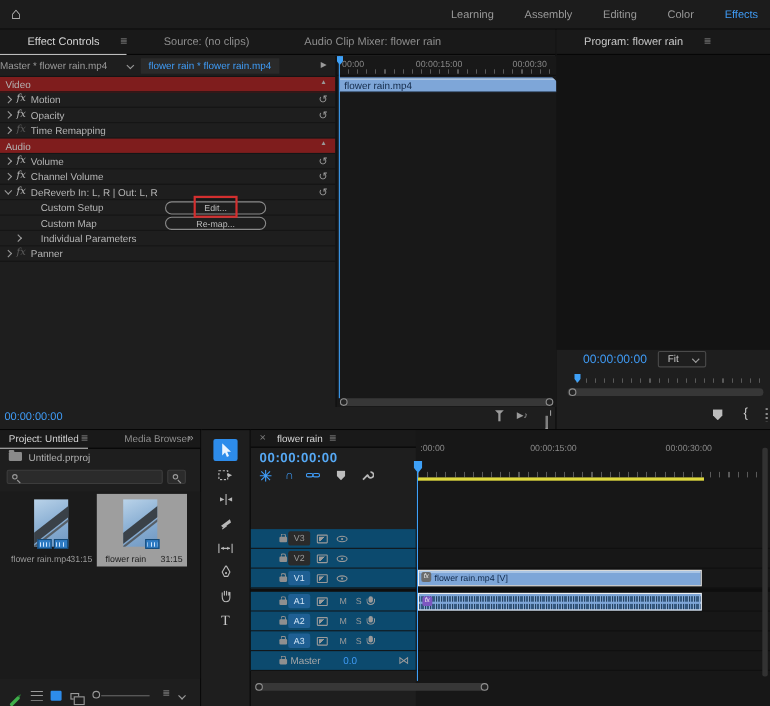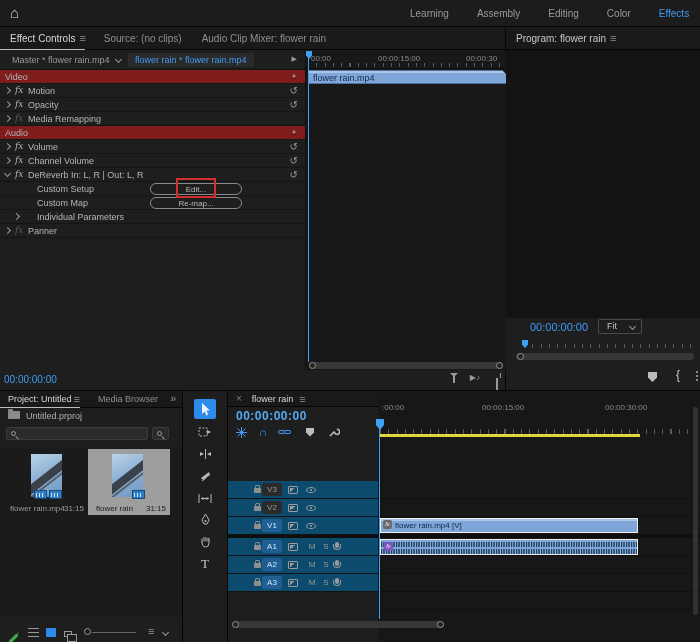--- a/index.html
+++ b/index.html
@@ -8,21 +8,21 @@
  font-family:"Liberation Sans",sans-serif;font-size:10px;color:#9e9e9e;cursor:default}
 .abs{position:absolute}
 
 .topbar{position:absolute;left:0;top:0;width:700px;height:27px;background:#1c1c1c;border-bottom:1px solid #060606}
 .home{position:absolute;left:10px;top:4px;font-size:15px;color:#d2d2d2}
 .wtabs{position:absolute;left:396px;top:0;height:27px;display:flex;align-items:center;white-space:nowrap}
 .wtab{padding:0 14px;color:#9a9a9a;font-size:10px}
 .wtab.on{color:#3f9bf5}
 
 .ptabs{position:absolute;left:0;top:0;right:0;height:23px;background:#191919;border-bottom:1px solid #060606;display:flex;align-items:center;white-space:nowrap}
-.ptab{padding:0 10px;color:#8f8f8f;font-size:10px;height:23px;line-height:23px}
+.ptab{padding:0 25px;color:#8f8f8f;font-size:10px;height:23px;line-height:23px}
 .ptab.on{color:#d6d6d6;border-bottom:1px solid #bdbdbd}
 .pmenu{color:#8f8f8f;font-size:11px;margin-left:-6px;padding-right:8px}
 
 .chev{width:5px;height:5px;border-right:1px solid #9a9a9a;border-bottom:1px solid #9a9a9a;display:inline-block}
 .rt{transform:rotate(-45deg)}.dn{transform:rotate(45deg)}
 .fxi{font-style:italic;font-family:"DejaVu Serif",serif;font-size:9px;color:#b5b5b5}
 .dis{color:#5a5a5a!important}
 .tc{color:#3f9bf5}
 
 #ecpanel{position:absolute;left:0;top:27px;width:506px;height:363px;background:#1e1e1e;border-right:1px solid #060606}
@@ -139,21 +139,21 @@
 
   <div id="ecpanel">
     <div class="ptabs">
       <span class="ptab on">Effect Controls</span>
       <span class="pmenu">≡</span>
       <span class="ptab">Source: (no clips)</span>
       <span class="ptab">Audio Clip Mixer: flower rain</span>
     </div>
 
     <div class="echead">
-      <span class="abs" style="left:12px;top:4px;color:#9a9a9a;font-size:9px">Master * flower rain.mp4</span>
+      <span class="abs" style="left:0;top:4px;color:#9a9a9a;font-size:9px">Master * flower rain.mp4</span>
       <span class="chev dn" style="position:absolute;left:116px;top:6px"></span>
       <span class="abs" style="left:128px;top:2px;background:#2a2a2a;color:#3f9bf5;font-size:9px;padding:2px 7px">flower rain * flower rain.mp4</span>
       <span class="abs" style="right:8px;top:4px;font-size:7px;color:#9a9a9a">▶</span>
     </div>
 
     <div class="ecrows">
       <div class="ecrow sec">
         <span class="seclabel">Video</span>
         <span class="secarrow">▲</span>
       </div>
@@ -165,21 +165,21 @@
       </div>
       <div class="ecrow">
         <span class="chev rt"></span>
         <span class="fxi">fx</span>
         <span class="eclbl">Opacity</span>
         <span class="reset">↺</span>
       </div>
       <div class="ecrow">
         <span class="chev rt"></span>
         <span class="fxi dis">fx</span>
-        <span class="eclbl">Media Remapping</span>
+        <span class="eclbl">Time Remapping</span>
       </div>
       <div class="ecrow sec">
         <span class="seclabel">Audio</span>
         <span class="secarrow">▲</span>
       </div>
       <div class="ecrow">
         <span class="chev rt"></span>
         <span class="fxi">fx</span>
         <span class="eclbl">Volume</span>
         <span class="reset">↺</span>
@@ -428,20 +428,26 @@
         <span class="mic"></span>
       </div>
       <div class="trow">
         <span class="lock"></span>
         <span class="tbox on">A3</span>
         <span class="sync"></span>
         <span class="msb" style="left:78px">M</span>
         <span class="msb" style="left:92px">S</span>
         <span class="mic"></span>
       </div>
+      <div class="trow">
+        <span class="lock"></span>
+        <span class="abs" style="left:36px;top:4px;font-size:9px;color:#a8a8a8">Master</span>
+        <span class="tc abs" style="left:84px;top:4px;font-size:9px">0.0</span>
+        <span class="abs" style="left:134px;top:3px;font-size:10px;color:#9a9a9a">⋈</span>
+      </div>
     </div>
 
     <div class="tlcontent">
       <div class="abs" style="left:0;top:12px;right:0;height:31px">
         <span class="rlabel" style="left:4px">:00:00</span>
         <span class="rlabel" style="left:104px">00:00:15:00</span>
         <span class="rlabel" style="left:227px">00:00:30:00</span>
         <div class="ticks" style="left:2px;right:0;bottom:0;height:5px"></div>
       </div>
       <div class="abs" style="left:2px;top:43px;width:260px;height:3px;background:#ddd83f"></div>

